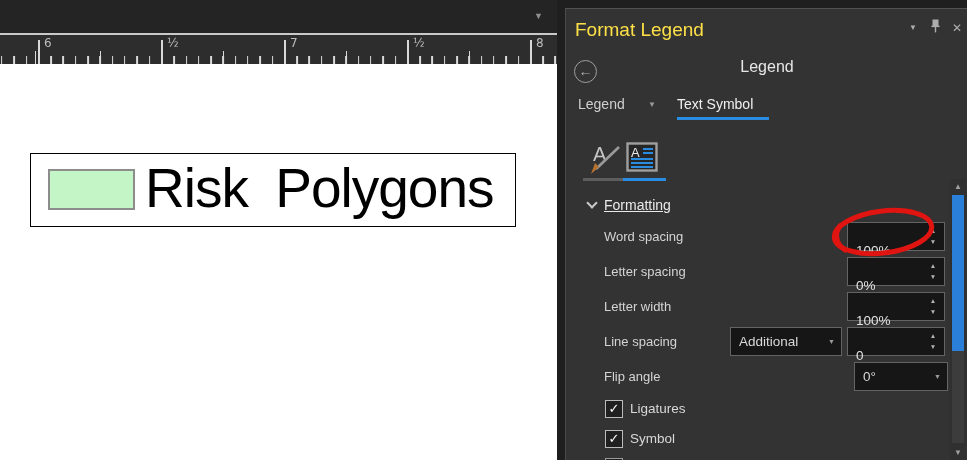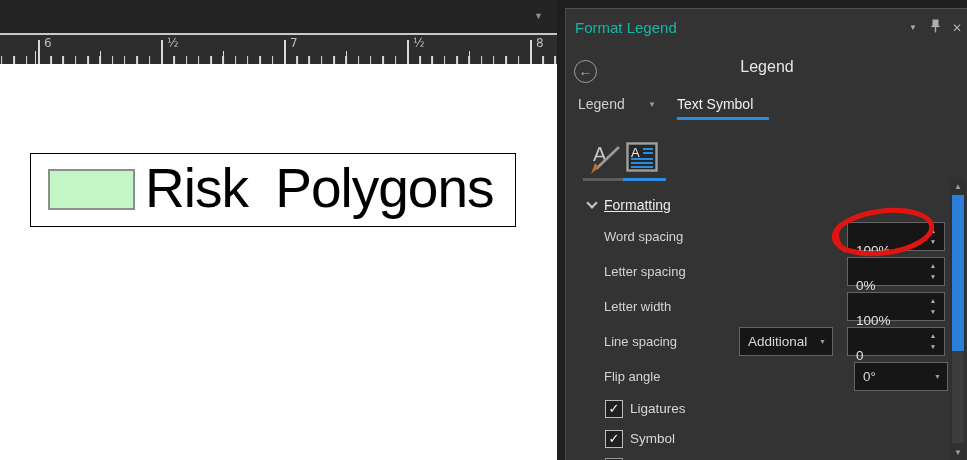--- a/index.html
+++ b/index.html
@@ -40,21 +40,21 @@
     position:absolute; left:114px; top:-1px; white-space:nowrap;
     font-size:55px; line-height:70px; color:#000; letter-spacing:-1px; word-spacing:13px;
   }
   
   .panel { position:absolute; left:557px; top:0; width:410px; height:460px; background:#1f1f1f; }
   .panel-inner {
     position:absolute; left:8px; top:8px; width:402px; height:452px;
     background:#333333; border-top:1px solid #525252; border-left:1px solid #4a4a4a;
     color:#d6d6d6; font-size:13px;
   }
-  .panel-title { position:absolute; left:9px; top:10px; font-size:15px; color:#14b8a6; }
+  .panel-title { position:absolute; left:9px; top:10px; font-size:19px; color:#fde047; }
   .hdr-btn { position:absolute; top:10px; width:18px; height:18px; text-align:center; color:#aeaeae; cursor:default; }
   .hdr-caret { left:338px; font-size:8px; line-height:18px; }
   .hdr-pin  { left:360px; }
   .hdr-close{ left:382px; font-size:12px; line-height:18px; }
   .back-btn {
     position:absolute; left:8px; top:51px; width:23px; height:23px; border-radius:50%;
     border:1.6px solid #9f9f9f; color:#b5b5b5; text-align:center; line-height:20px; font-size:14px;
   }
   .panel-heading { position:absolute; left:0; top:49px; width:402px; text-align:center; font-size:16px; color:#e6e6e6; }
   .tab-legend { position:absolute; left:12px; top:87px; font-size:14px; color:#d0d0d0; }
@@ -216,21 +216,21 @@
       <span class="fld-label" style="top:290px">Letter width</span>
       <div class="inbox" style="top:283px">
         <span class="val">100%</span>
         <span class="spinners">
             <span class="spin">▲</span>
             <span class="spin">▼</span>
           </span>
       </div>
 
       <span class="fld-label" style="top:325px">Line spacing</span>
-      <div class="combo" style="left:173px; top:318px; width:94px;">
+      <div class="combo" style="left:164px; top:318px; width:112px;">
         <span class="val">Additional</span>
         <span class="caret">▼</span>
       </div>
       <div class="inbox" style="top:318px">
         <span class="val">0</span>
         <span class="spinners">
             <span class="spin">▲</span>
             <span class="spin">▼</span>
           </span>
       </div>

